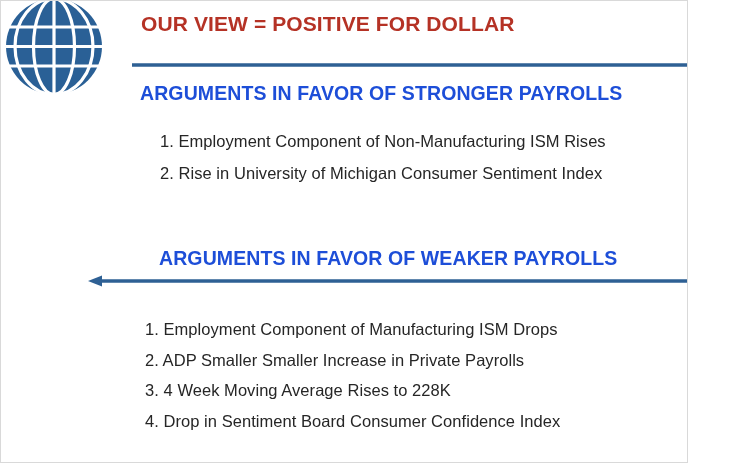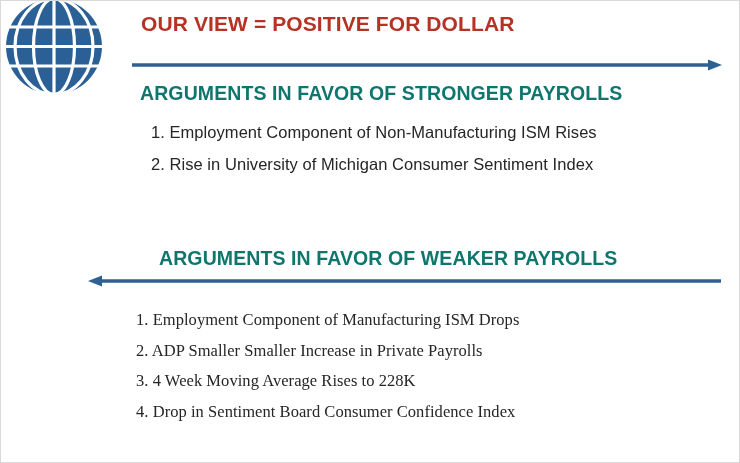--- a/index.html
+++ b/index.html
@@ -5,21 +5,21 @@
   html, body {
     margin: 0;
     padding: 0;
     background: #ffffff;
   }
   body {
     font-family: "Liberation Sans", sans-serif;
   }
   #slide {
     position: relative;
-    width: 740px;
+    width: 688px;
     height: 463px;
     background: #ffffff;
     border: 1px solid #d9d9d9;
     box-sizing: border-box;
     overflow: hidden;
   }
 
   
   .globe {
     position: absolute;
@@ -58,30 +58,30 @@
     top: 273px;
     width: 633px;
   }
 
   
   .section-heading {
     position: absolute;
     font-size: 19.5px;
     font-weight: bold;
     letter-spacing: 0.1px;
-    color: #0f766e;
+    color: #1d4ed8;
     white-space: nowrap;
   }
   .heading-strong { left: 139px; top: 81px; }
   .heading-weak   { left: 158px; top: 246px; }
 
   
   .arg-list {
     position: absolute;
-    margin: 4px;
+    margin: 13px;
     padding: 0;
     list-style: none;
     color: #262626;
     font-size: 16.5px;
     letter-spacing: 0.05px;
   }
   .arg-list li {
     white-space: nowrap;
     line-height: 1;
   }
@@ -91,21 +91,21 @@
   .list-strong {
     left: 146px;
     top: 119px;
   }
   .list-strong li { margin-bottom: 15px; }
 
   .list-weak {
     left: 131px;
     top: 307px;
   }
-  .list-weak li { margin-bottom: 14px; font-family: Liberation Serif, serif; }
+  .list-weak li { margin-bottom: 14px; }
 </style>
 </head>
 <body>
 
 <div id="slide">
 
   <div class="globe">
     <svg viewBox="0 0 98 103" width="98" height="103" aria-hidden="true">
       <g>
         <circle cx="49" cy="51.5" r="48" fill="#2a6096"></circle>

